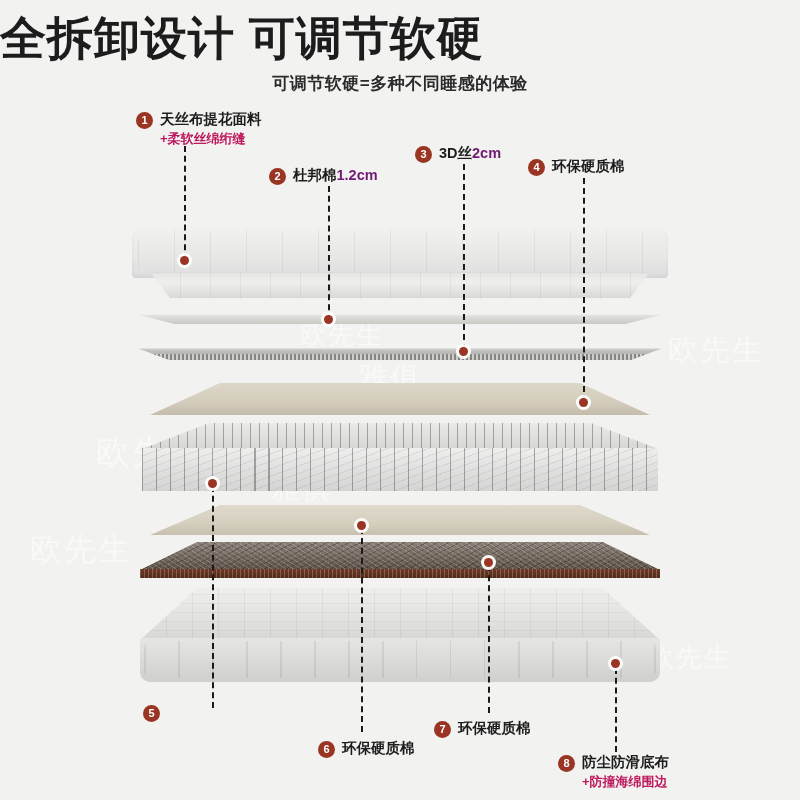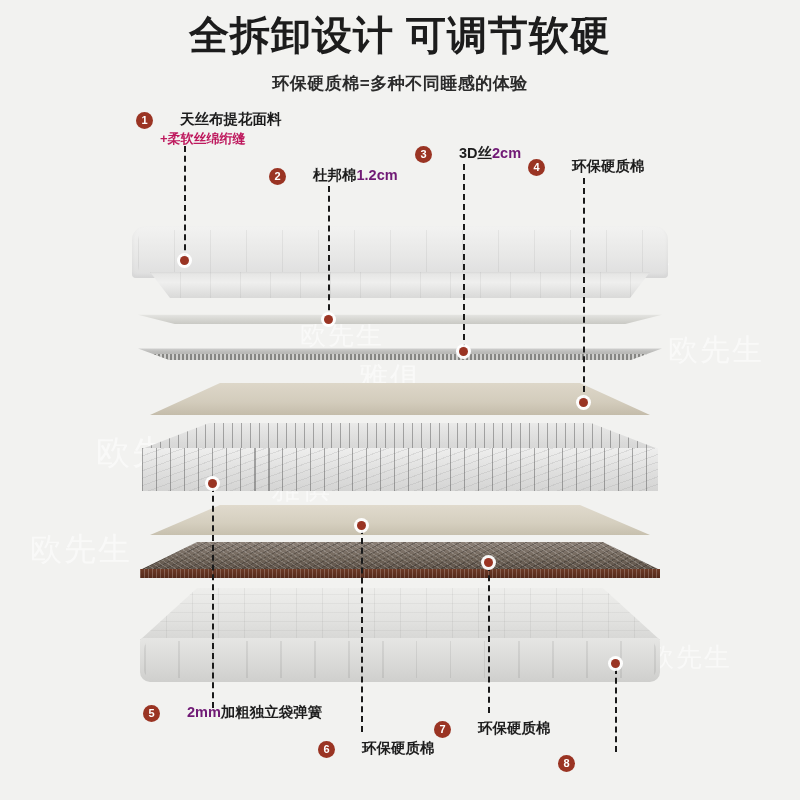--- a/index.html
+++ b/index.html
@@ -25,22 +25,21 @@
     user-select: none;
     pointer-events: none;
     white-space: nowrap;
   }
 
   
   .title {
     position: absolute;
     left: 0; right: 0;
     top: 8px;
-    text-align: center;
-    font-size: 40px;
+    font-size: 46px;
     font-weight: 700;
     color: #1c1c1c;
     letter-spacing: 1px;
   }
   .subtitle {
     position: absolute;
     left: 0; right: 0;
     top: 72px;
     text-align: center;
     font-size: 17px;
@@ -64,21 +63,21 @@
     background: #9a3423;
     color: #ffffff;
     font-size: 11px;
     font-weight: 700;
     line-height: 17px;
     text-align: center;
     flex: none;
     margin-top: 2px;
   }
   .ctext { line-height: 1.35; }
-  .l1 { font-size: 14.5px; font-weight: 700; color: #1d1d1d; margin-left: 20px; }
+  .l1 { font-size: 14.5px; font-weight: 700; color: #1d1d1d; }
   .l2 { font-size: 13px; font-weight: 700; color: #be185d; }
   .l1 .accent { color: #701a75; }
 
   
   .leader {
     position: absolute;
     width: 0;
     border-left: 2px dashed #1a1a1a;
   }
   .dot {
@@ -253,21 +252,21 @@
   <div class="wm" style="left:668px;top:330px;font-size:30px;">欧先生</div>
   <div class="wm" style="left:358px;top:358px;font-size:30px;">雅俱</div>
   <div class="wm" style="left:96px;top:430px;font-size:34px;">欧先生</div>
   <div class="wm" style="left:272px;top:470px;font-size:28px;">雅俱</div>
   <div class="wm" style="left:30px;top:528px;font-size:32px;">欧先生</div>
   <div class="wm" style="left:520px;top:538px;font-size:30px;">雅俱</div>
   <div class="wm" style="left:300px;top:318px;font-size:26px;">欧先生</div>
   <div class="wm" style="left:648px;top:640px;font-size:26px;">欧先生</div>
 
   <div class="title">全拆卸设计 可调节软硬</div>
-  <div class="subtitle">环保硬质棉=多种不同睡感的体验</div>
+  <div class="subtitle">可调节软硬=多种不同睡感的体验</div>
 
   <div class="layer cover-top"></div>
   <div class="layer cover-side"></div>
   <div class="layer sheet2"></div>
   <div class="layer mesh3"></div>
   <div class="layer board4"></div>
 
   <div class="layer springs">
     <div class="persp"></div>
     <div class="front"></div>
@@ -335,38 +334,37 @@
 
   <div class="callout" style="left:528px;top:157px;">
     <div class="badge">4</div>
     <div class="ctext">
       <div class="l1">环保硬质棉</div>
     </div>
   </div>
 
   <div class="callout" style="left:143px;top:703px;">
     <div class="badge">5</div>
-    <div class="ctext">
-      <div class="l1">
-        <span class="accent">2mm</span><span>加粗独立袋弹簧</span>
-      </div>
-    </div>
   </div>
 
   <div class="callout" style="left:318px;top:739px;">
     <div class="badge">6</div>
     <div class="ctext">
       <div class="l1">环保硬质棉</div>
     </div>
   </div>
 
   <div class="callout" style="left:434px;top:719px;">
     <div class="badge">7</div>
     <div class="ctext">
       <div class="l1">环保硬质棉</div>
     </div>
   </div>
 
   <div class="callout" style="left:558px;top:753px;">
     <div class="badge">8</div>
+    <div class="ctext">
+      <div class="l1">防尘防滑底布</div>
+      <div class="l2">+防撞海绵围边</div>
+    </div>
   </div>
 
 </div>
 
 </body></html>

